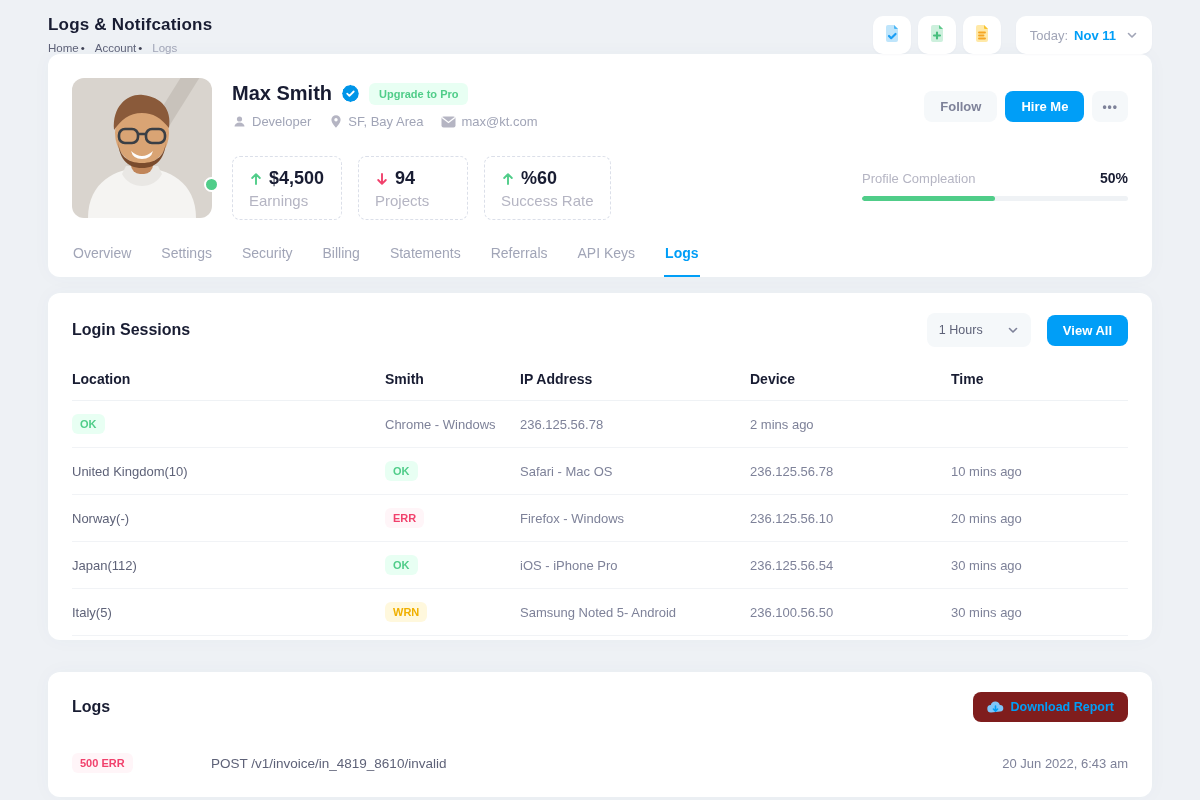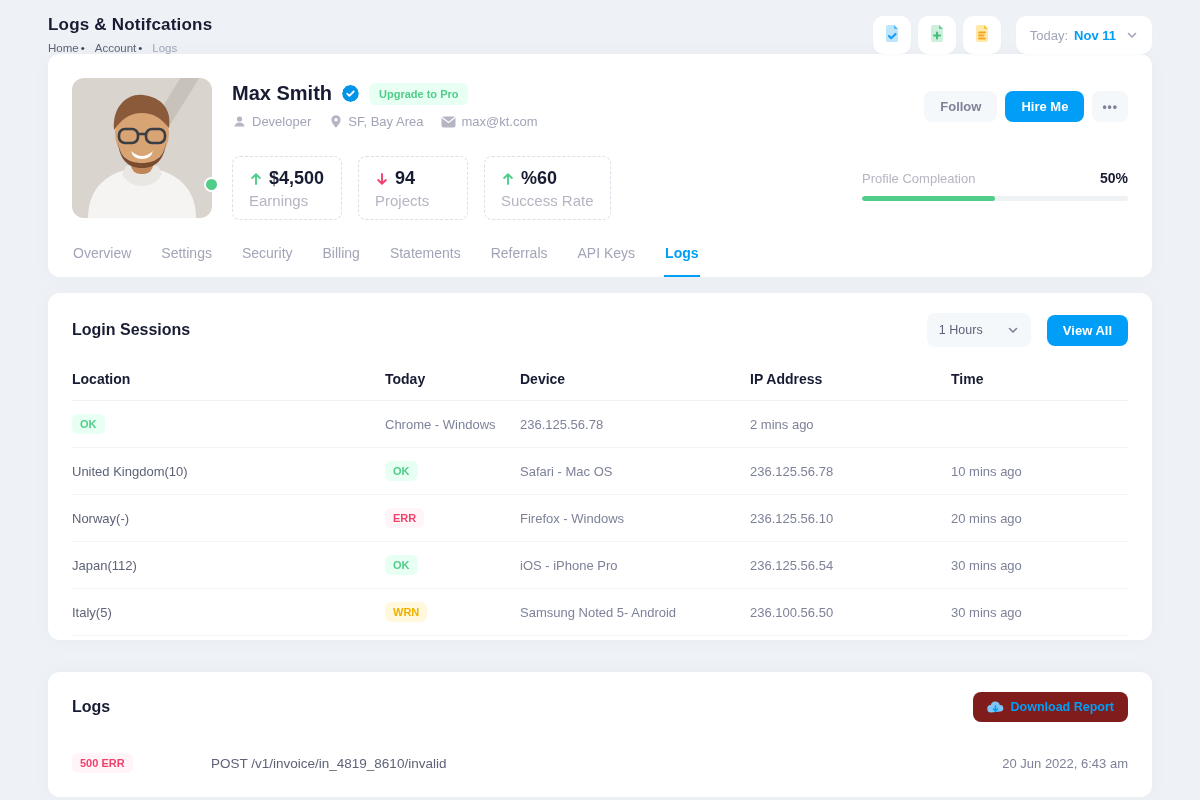--- a/index.html
+++ b/index.html
@@ -317,23 +317,23 @@
               </svg>
           </span>
         </button>
         <button class="btn-primary">View All</button>
       </div>
     </div>
 
     <div class="table">
       <div class="trow thead">
         <div>Location</div>
-        <div>Today</div>
+        <div>Smith</div>
+        <div>IP Address</div>
         <div>Device</div>
-        <div>IP Address</div>
         <div>Time</div>
       </div>
       <div id="sessions-body">
           <div class="trow">
     <div class="tcell"><span class="badge badge-success">OK</span></div>
     <div class="tcell">Chrome - Windows</div>
     <div class="tcell">236.125.56.78</div>
     <div class="tcell">2 mins ago</div>
   </div>
           <div class="trow">

